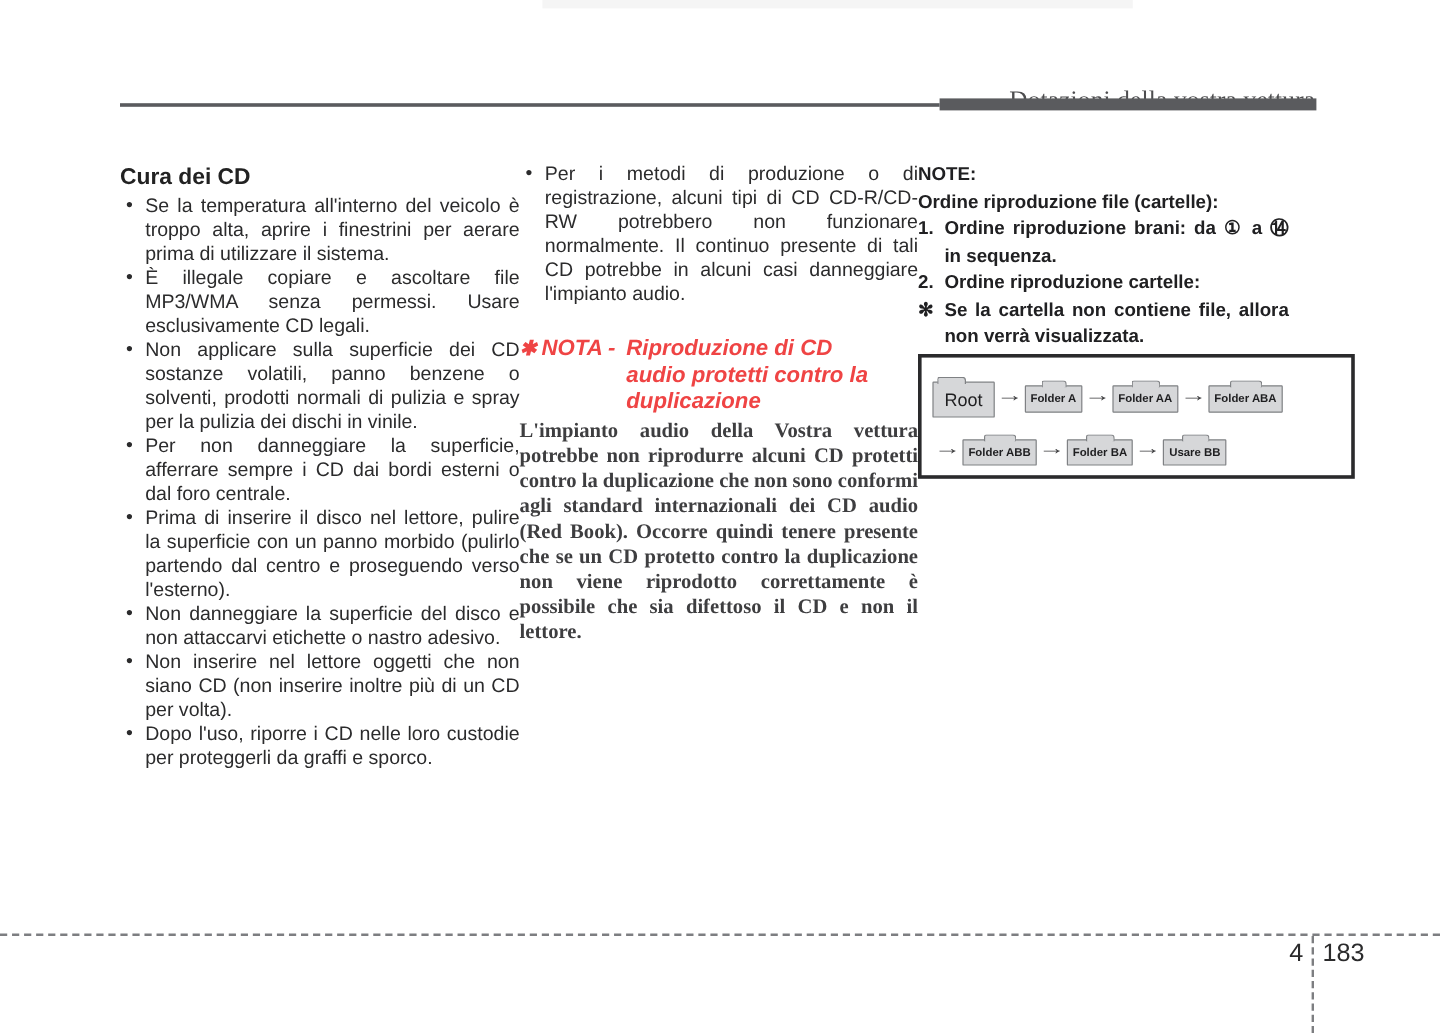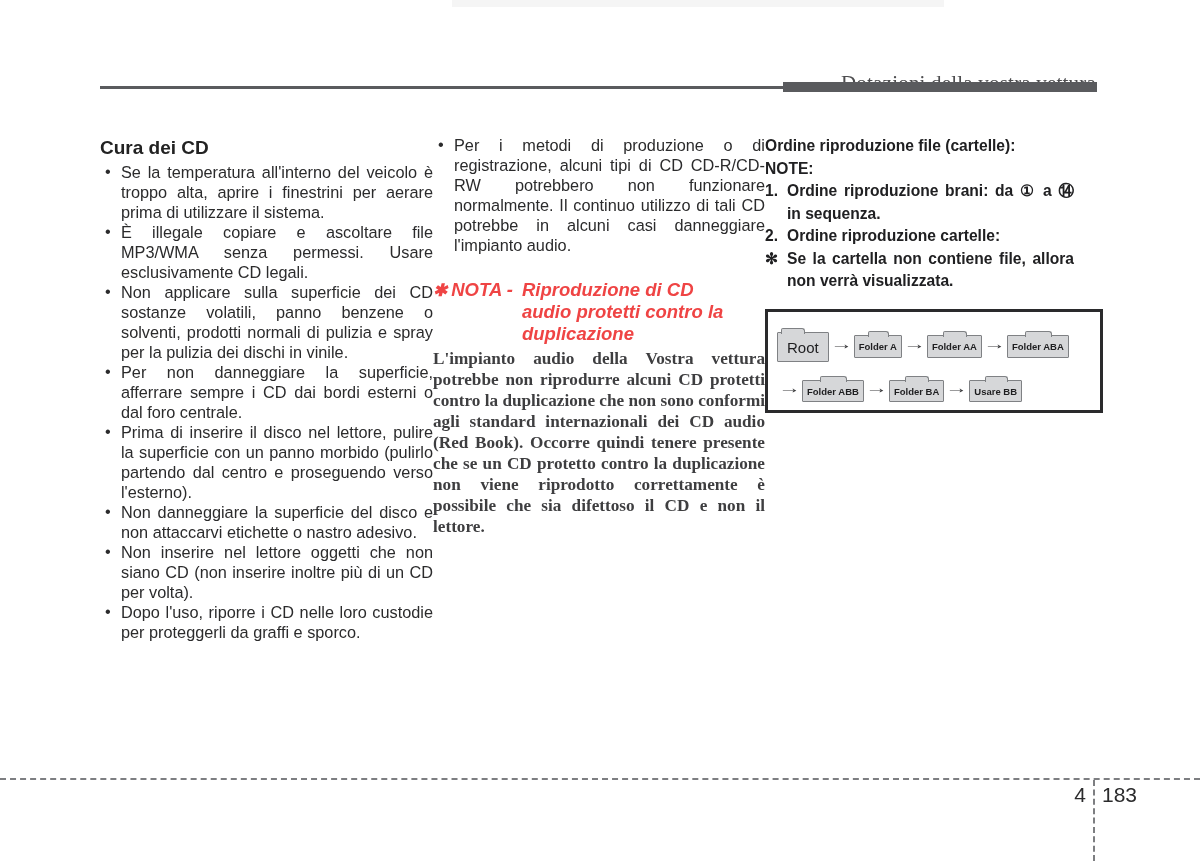--- a/index.html
+++ b/index.html
@@ -48,21 +48,21 @@
   }
 
   
   .col-right { font-weight:bold; font-size:15.6px; line-height:22.5px; color:#202022; }
   .rline { }
   .ritem { position:relative; padding-left:22px; text-align:justify; }
   .ritem .rmark { position:absolute; left:0; top:0; }
 
   
   .diagram {
-    margin-top:16px; width:338px; height:104px;
+    margin-top:2px; width:364px; height:104px;
     border:3px solid #2a2a2c; background:#fff;
     padding:9px 7px 6px 9px;
   }
   .drow { display:flex; align-items:center; margin-top:6px; }
   .drow + .drow { margin-top:13px; }
   .arr {
     font-size:15px; color:#3a3a3c; font-weight:normal;
     transform:scaleX(1.5); margin:0 5px; flex:0 0 auto;
   }
   .folder {
@@ -106,34 +106,34 @@
       <li><span class="dot">•</span><span>Per non danneggiare la superficie, afferrare sempre i CD dai bordi esterni o dal foro centrale.</span></li>
       <li><span class="dot">•</span><span>Prima di inserire il disco nel lettore, pulire la superficie con un panno morbido (pulirlo partendo dal centro e proseguendo verso l'esterno).</span></li>
       <li><span class="dot">•</span><span>Non danneggiare la superficie del disco e non attaccarvi etichette o nastro adesivo.</span></li>
       <li><span class="dot">•</span><span>Non inserire nel lettore oggetti che non siano CD (non inserire inoltre più di un CD per volta).</span></li>
       <li><span class="dot">•</span><span>Dopo l'uso, riporre i CD nelle loro custodie per proteggerli da graffi e sporco.</span></li>
     </ul>
   </section>
 
   <section class="col col-mid">
     <ul class="blist">
-      <li><span class="dot">•</span><span>Per i metodi di produzione o di registrazione, alcuni tipi di CD CD-R/CD-RW potrebbero non funzionare normalmente. Il continuo utilizzo di tali CD potrebbe in alcuni casi danneggiare l'impianto audio.</span></li>
+      <li><span class="dot">•</span><span>Per i metodi di produzione o di registrazione, alcuni tipi di CD CD-R/CD-RW potrebbero non funzionare normalmente. Il continuo presente di tali CD potrebbe in alcuni casi danneggiare l'impianto audio.</span></li>
     </ul>
     <div class="nota">
       <div class="nota-head">
         <span class="nota-lead"><span class="ast">✱</span><span>NOTA -</span></span>
         <span class="nota-title">Riproduzione di CD audio protetti contro la duplicazione</span>
       </div>
       <p class="nota-body">L'impianto audio della Vostra vettura potrebbe non riprodurre alcuni CD protetti contro la duplicazione che non sono conformi agli standard internazionali dei CD audio (Red Book). Occorre quindi tenere presente che se un CD protetto contro la duplicazione non viene riprodotto correttamente è possibile che sia difettoso il CD e non il lettore.</p>
     </div>
   </section>
 
   <section class="col col-right">
+    <p class="rline">NOTE:</p>
     <p class="rline">Ordine riproduzione file (cartelle):</p>
-    <p class="rline">NOTE:</p>
     <div class="ritem"><span class="rmark">1.</span><span>Ordine riproduzione brani: da ① a ⑭ in sequenza.</span></div>
     <div class="ritem"><span class="rmark">2.</span><span>Ordine riproduzione cartelle:</span></div>
     <div class="ritem"><span class="rmark">✻</span><span>Se la cartella non contiene file, allora non verrà visualizzata.</span></div>
 
     <div class="diagram">
       <div class="drow">
         <div class="folder folder-root"><span>Root</span></div>
         <span class="arr">→</span>
         <div class="folder"><span>Folder A</span></div>
         <span class="arr">→</span>

